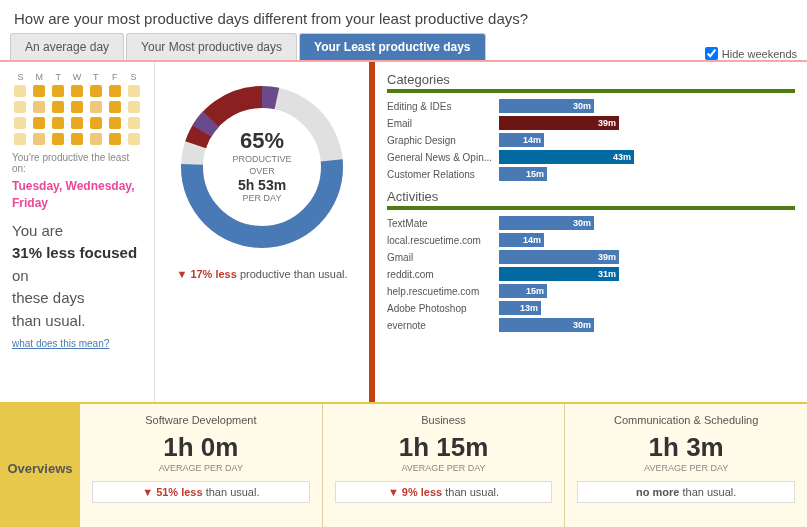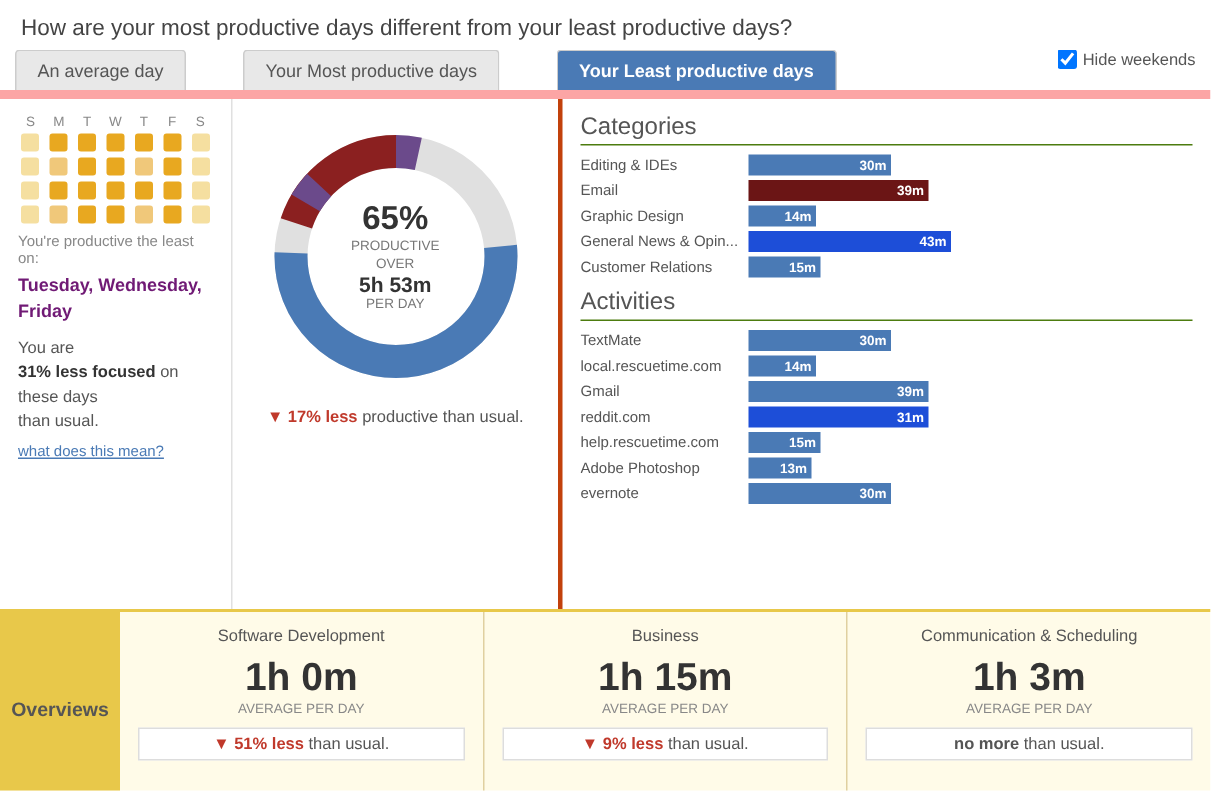--- a/index.html
+++ b/index.html
@@ -1,66 +1,66 @@
 <!DOCTYPE html>
 <html><head>
   <meta charset="utf-8">
   <style>
     * { box-sizing: border-box; margin: 0; padding: 0; }
     body { font-family: Arial, sans-serif; font-size: 12px; background: #fff; color: #333; width: 807px; height: 527px; overflow: hidden; }
 
     .main-title { font-size: 15px; color: #444; padding: 10px 14px 6px; font-weight: normal; }
 
     
-    .tabs { display: flex; align-items: flex-start; border-bottom: 6px solid #fca5a5; padding: 0 10px; gap: 36px; }
+    .tabs { display: flex; align-items: flex-end; border-bottom: 2px solid #fca5a5; padding: 0 10px; }
     .tab { padding: 6px 14px; cursor: pointer; font-size: 12px; color: #555; background: #e8e8e8; border: 1px solid #ccc; border-bottom: none; margin-right: 2px; border-radius: 3px 3px 0 0; }
     .tab.active { background: #4a7ab5; color: #fff; font-weight: bold; }
     .hide-weekends { margin-left: auto; font-size: 11px; color: #555; display: flex; align-items: center; gap: 4px; }
     .hide-weekends input { cursor: pointer; }
 
     
     .content { display: flex; height: 340px; }
 
     
     .left-panel { width: 155px; padding: 10px 12px; border-right: 1px solid #e0e0e0; }
     .calendar-grid { display: grid; grid-template-columns: repeat(7, 1fr); gap: 2px; margin-bottom: 6px; }
     .cal-header { font-size: 9px; color: #888; text-align: center; }
     .cal-cell { width: 12px; height: 12px; background: #e8a820; border-radius: 2px; margin: 1px auto; }
     .cal-cell.dim { background: #f0c87a; }
     .cal-cell.dimmer { background: #f5dfa0; }
     .cal-label { font-size: 10px; color: #888; margin-bottom: 4px; }
-    .productive-days { font-weight: bold; font-size: 12px; color: #701a75; margin-bottom: 8px; line-height: 1.4; }
-    .stats-text { font-size: 11px; color: #555; line-height: 1.5; margin-bottom: 6px; }
+    .productive-days { font-weight: bold; font-size: 12px; color: #ec4899; margin-bottom: 8px; line-height: 1.4; }
+    .stats-text { font-size: 15px; color: #555; line-height: 1.5; margin-bottom: 6px; }
     .stats-text strong { color: #333; font-weight: bold; }
     .what-link { color: #4a7ab5; font-size: 10px; cursor: pointer; text-decoration: underline; }
 
     
-    .center-panel { width: 220px; display: flex; flex-direction: column; align-items: center; padding: 10px; border-right: 3px solid #c2410c; }
+    .center-panel { width: 220px; display: flex; flex-direction: column; align-items: center; padding: 10px; border-right: 6px solid #c2410c; }
 
     
     .donut-container { position: relative; width: 170px; height: 170px; margin: 10px auto; }
     .donut-center { position: absolute; top: 50%; left: 50%; transform: translate(-50%, -50%); text-align: center; }
     .donut-percent { font-size: 22px; font-weight: bold; color: #333; }
     .donut-label { font-size: 9px; color: #777; text-transform: uppercase; line-height: 1.3; }
     .donut-time { font-size: 14px; font-weight: bold; color: #333; }
 
     .productivity-note { font-size: 11px; color: #555; text-align: center; margin-top: 6px; }
     .productivity-note .down-arrow { color: #c0392b; font-weight: bold; }
     .productivity-note strong { color: #c0392b; }
 
     
     .right-panel { flex: 1; padding: 10px 12px; overflow: hidden; }
-    .section-title { font-size: 16px; color: #555; font-weight: normal; margin-bottom: 6px; border-bottom: 1px solid #4d7c0f; padding-bottom: 2px; }
+    .section-title { font-size: 13px; color: #555; font-weight: normal; margin-bottom: 6px; border-bottom: 4px solid #4d7c0f; padding-bottom: 2px; }
     .bar-row { display: flex; align-items: center; margin-bottom: 3px; }
     .bar-label { width: 112px; font-size: 10px; color: #555; white-space: nowrap; overflow: hidden; text-overflow: ellipsis; flex-shrink: 0; }
     .bar-track { flex: 1; height: 14px; position: relative; }
     .bar-fill { height: 100%; display: flex; align-items: center; justify-content: flex-end; padding-right: 3px; }
     .bar-value { font-size: 9px; color: #fff; font-weight: bold; white-space: nowrap; }
     .bar-blue { background: #4a7ab5; }
-    .bar-red { background: #1d4ed8; }
+    .bar-red { background: #0369a1; }
     .bar-dark-red { background: #6b1515; }
     .activities-section { margin-top: 8px; }
 
     
     .overviews { display: flex; height: 130px; border-top: 2px solid #e8c84a; background: #fffbe8; }
     .overview-label { width: 80px; background: #e8c84a; display: flex; align-items: center; justify-content: center; font-size: 13px; font-weight: bold; color: #555; flex-shrink: 0; }
     .overview-sections { display: flex; flex: 1; }
     .overview-section { flex: 1; border-right: 1px solid #e0d0a0; padding: 10px 12px; display: flex; flex-direction: column; align-items: center; }
     .overview-section:last-child { border-right: none; }
     .ov-section-title { font-size: 11px; color: #555; margin-bottom: 6px; font-weight: normal; text-align: center; }

